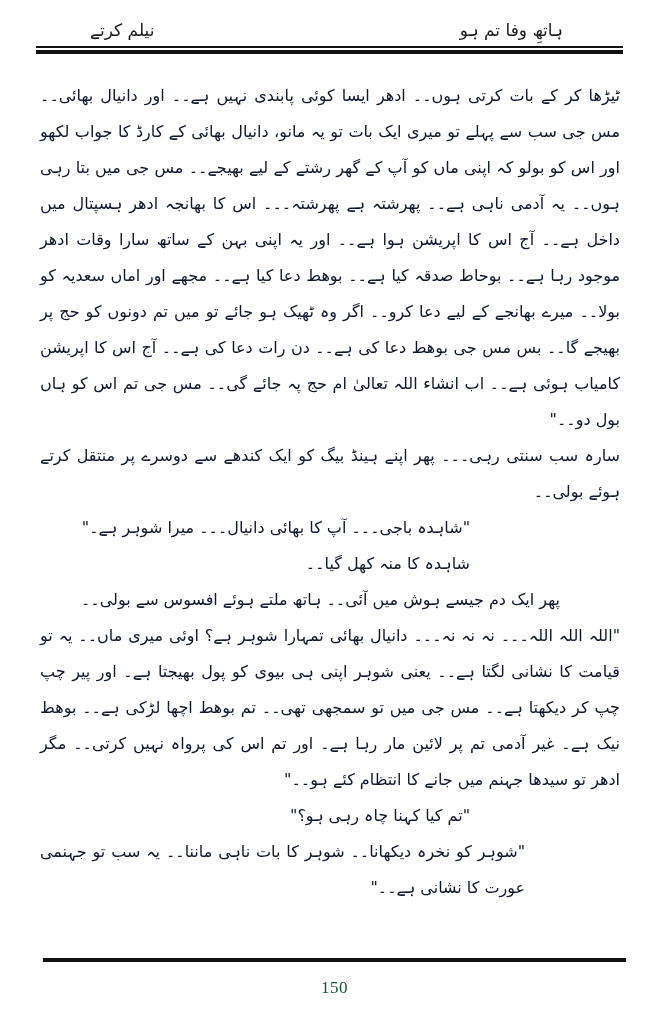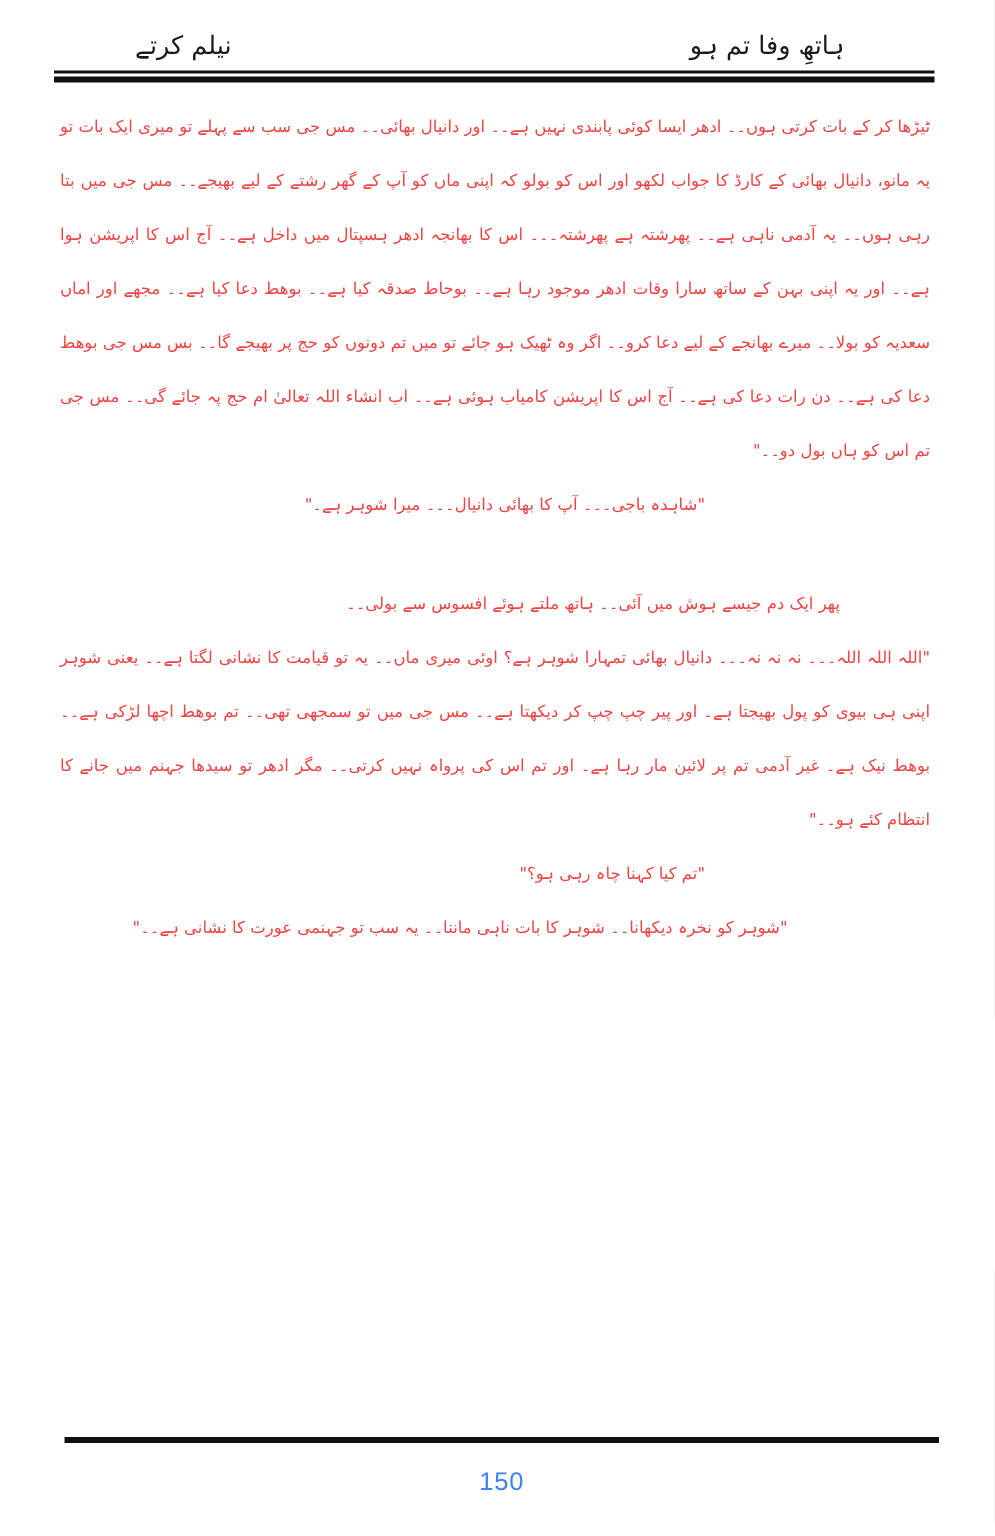--- a/index.html
+++ b/index.html
@@ -24,66 +24,68 @@
     font-size: 17px;
     color: #1a1a1a;
   }
   .header .h-text { white-space: nowrap; }
   .rule-wrap { padding: 0 40px 0 36px; }
   .rule-thin  { border-top: 2px solid #101010; }
   .rule-thick { margin-top: 2px; border-top: 4px solid #101010; }
   
   .body-text {
     direction: rtl;
-    padding: 12px 43px 0 40px;
+    padding: 24px 43px 0 40px;
     height: 880px;
     overflow: hidden;
-    font-size: 11px;
+    font-size: 16px;
     line-height: 36px;
-    color: #ef4444;
+    color: #0f172a;
   }
   .body-text p { text-align: justify; text-align-last: right; }
-  .body-text p.ind-sm { padding-right: 60px; margin-top: 30px; }
+  .body-text p.ind-sm { padding-right: 60px; }
   .body-text p.ind-md { padding-right: 95px; }
   .body-text p.ind-lg { padding-right: 150px; }
   
   .footer {
     position: absolute;
     left: 43px;
     right: 37px;
     top: 958px;
   }
   .footer-rule { border-top: 4px solid #101010; }
   .page-number {
     margin-top: 16px;
     text-align: center;
-    font-family: Liberation Sans, sans-serif;
+    font-family: Liberation Serif, serif;
     font-size: 17px;
     letter-spacing: 0.5px;
-    color: #3b82f6;
+    color: #14532d;
   }
 </style>
 </head>
 <body>
 
 <div class="page">
 
   <div class="header">
     <span class="h-text">ہاتھِ وفا تم ہو</span>
     <span class="h-text">نیلم کرتے</span>
   </div>
 
   <div class="rule-wrap">
     <div class="rule-thin"></div>
     <div class="rule-thick"></div>
   </div>
 
   <div class="body-text">
     <p>ٹیڑھا کر کے بات کرتی ہوں۔۔ ادھر ایسا کوئی پابندی نہیں ہے۔۔ اور دانیال بھائی۔۔ مس جی سب سے پہلے تو میری ایک بات تو یہ مانو، دانیال بھائی کے کارڈ کا جواب لکھو اور اس کو بولو کہ اپنی ماں کو آپ کے گھر رشتے کے لیے بھیجے۔۔ مس جی میں بتا رہی ہوں۔۔ یہ آدمی ناہی ہے۔۔ پھرشتہ ہے پھرشتہ۔۔۔ اس کا بھانجہ ادھر ہسپتال میں داخل ہے۔۔ آج اس کا اپریشن ہوا ہے۔۔ اور یہ اپنی بہن کے ساتھ سارا وقات ادھر موجود رہا ہے۔۔ بوحاط صدقہ کیا ہے۔۔ بوھط دعا کیا ہے۔۔ مجھے اور اماں سعدیہ کو بولا۔۔ میرے بھانجے کے لیے دعا کرو۔۔ اگر وہ ٹھیک ہو جائے تو میں تم دونوں کو حج پر بھیجے گا۔۔ بس مس جی بوھط دعا کی ہے۔۔ دن رات دعا کی ہے۔۔ آج اس کا اپریشن کامیاب ہوئی ہے۔۔ اب انشاء اللہ تعالیٰ ام حج پہ جائے گی۔۔ مس جی تم اس کو ہاں بول دو۔۔"</p>
+    <p>سارہ سب سنتی رہی۔۔۔ پھر اپنے ہینڈ بیگ کو ایک کندھے سے دوسرے پر منتقل کرتے ہوئے بولی۔۔</p>
     <p class="ind-lg">"شاہدہ باجی۔۔۔ آپ کا بھائی دانیال۔۔۔ میرا شوہر ہے۔"</p>
+    <p class="ind-lg">شاہدہ کا منہ کھل گیا۔۔</p>
     <p class="ind-sm">پھر ایک دم جیسے ہوش میں آئی۔۔ ہاتھ ملتے ہوئے افسوس سے بولی۔۔</p>
     <p>"اللہ اللہ اللہ۔۔۔ نہ نہ نہ۔۔۔ دانیال بھائی تمہارا شوہر ہے؟ اوئی میری ماں۔۔ یہ تو قیامت کا نشانی لگتا ہے۔۔ یعنی شوہر اپنی ہی بیوی کو پول بھیجتا ہے۔ اور پیر چپ چپ کر دیکھتا ہے۔۔ مس جی میں تو سمجھی تھی۔۔ تم بوھط اچھا لڑکی ہے۔۔ بوھط نیک ہے۔ غیر آدمی تم پر لائین مار رہا ہے۔ اور تم اس کی پرواہ نہیں کرتی۔۔ مگر ادھر تو سیدھا جہنم میں جانے کا انتظام کئے ہو۔۔"</p>
     <p class="ind-lg">"تم کیا کہنا چاہ رہی ہو؟"</p>
     <p class="ind-md">"شوہر کو نخرہ دیکھانا۔۔ شوہر کا بات ناہی ماننا۔۔ یہ سب تو جہنمی عورت کا نشانی ہے۔۔"</p>
 
   </div>
 
   <div class="footer">
     <div class="footer-rule"></div>
     <div class="page-number">150</div>

